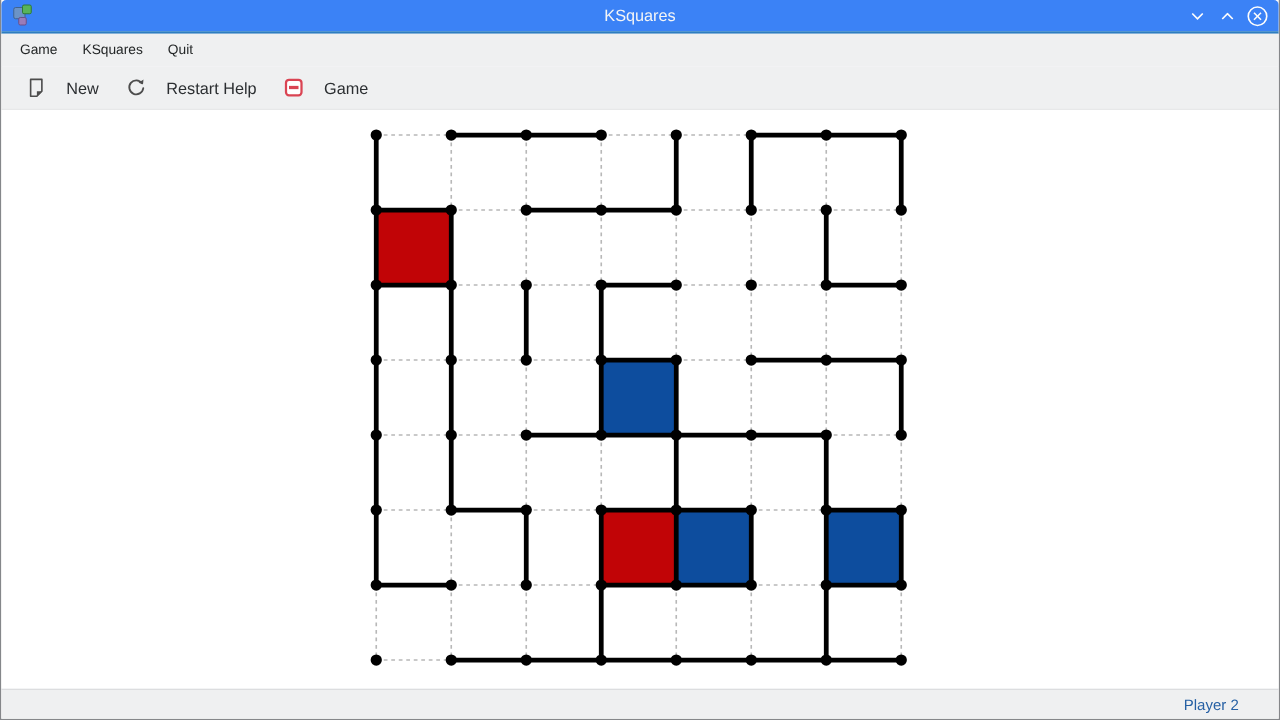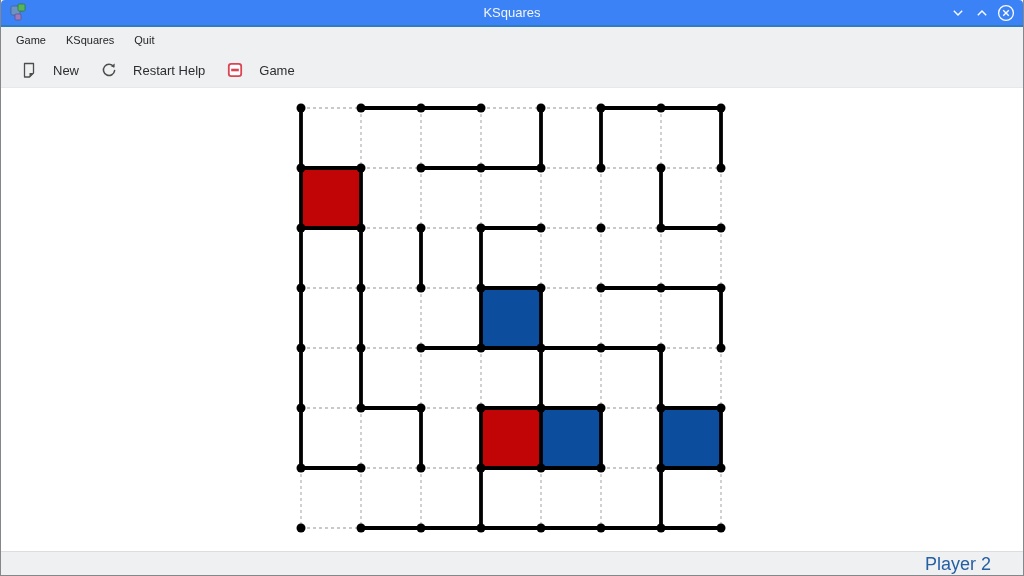--- a/index.html
+++ b/index.html
@@ -23,21 +23,21 @@
            display:flex;align-items:center;padding-left:12px;box-sizing:border-box;gap:6px;
            border-bottom:1px solid #e7e8e9;}
   .tool-btn{display:flex;align-items:flex-end;gap:16px;padding:4px 8px;font-size:13px;color:#2b2e31;border-radius:3px;}
   .tool-btn svg{display:block;}
   
   .canvas{position:absolute;left:0;top:88px;width:100%;height:463px;background:#ffffff;}
   .board-svg{position:absolute;left:0;top:0;}
   
   .statusbar{position:absolute;left:0;top:551px;width:100%;height:25px;background:#eff0f1;
              border-top:1px solid #dcdddf;box-sizing:border-box;}
-  .status-turn{position:absolute;right:32px;top:0;line-height:24px;font-size:18px;color:#2660a4;}
+  .status-turn{position:absolute;right:32px;top:0;line-height:24px;font-size:12px;color:#2660a4;}
 </style>
 </head>
 <body>
 
 <div class="window">
 
   <div class="titlebar">
     <span class="titlebar-title">KSquares</span>
     <span class="app-icon">
       <svg width="18" height="18" viewBox="0 0 18 18">

